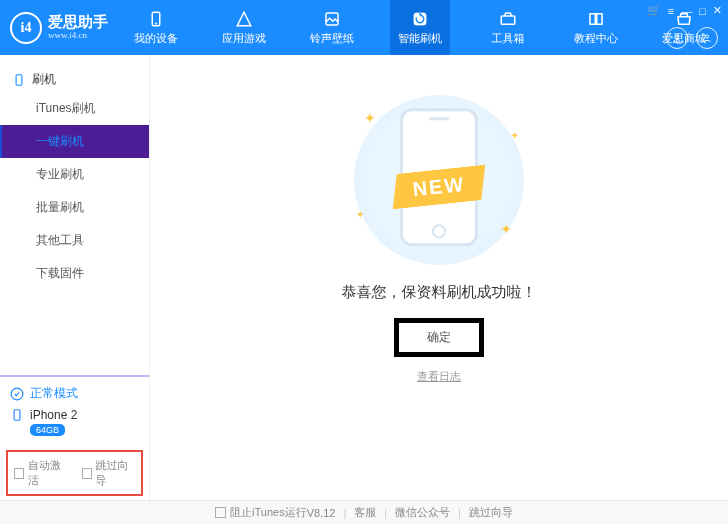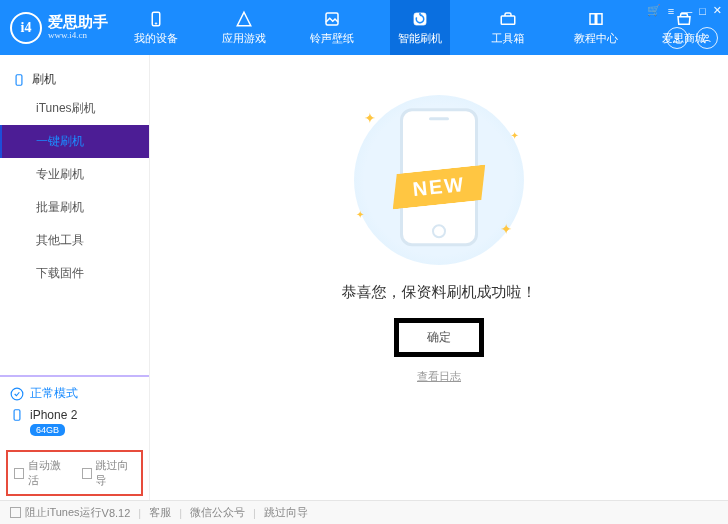--- a/index.html
+++ b/index.html
@@ -44,21 +44,21 @@
   .phone { position:absolute; left:50%; top:50%; transform:translate(-50%,-52%); width:78px; height:138px; background:#fff; border:3px solid #d7e6f2; border-radius:12px;}
   .phone::before{content:"";position:absolute;top:6px;left:50%;transform:translateX(-50%);width:20px;height:3px;border-radius:2px;background:#d7e6f2;}
   .phone::after{content:"";position:absolute;bottom:5px;left:50%;transform:translateX(-50%);width:10px;height:10px;border-radius:50%;border:2px solid #d7e6f2;}
   .ribbon { position:absolute; left:50%; top:54%; transform:translate(-50%,-50%) rotate(-6deg); background:#ffc642; color:#fff; font-weight:bold; font-size:20px; letter-spacing:2px; padding:6px 22px; clip-path:polygon(8% 0,100% 0,92% 100%,0 100%);}
   .ribbon::before,.ribbon::after{content:"";position:absolute;top:100%;width:0;height:0;border:6px solid transparent;}
   .sparkle{position:absolute;color:#ffc642;font-size:14px;}
   .s1{top:15px;left:20px;} .s2{top:35px;right:15px;font-size:10px;} .s3{bottom:45px;left:12px;font-size:10px;} .s4{bottom:28px;right:22px;}
   .msg { font-size:15px; color:#333; margin-bottom:16px;}
   .btn-ok { border:5px solid #000000; background:#fff; color:#555; padding:6px 28px; font-size:12px; cursor:pointer; margin-bottom:12px;}
   .log-link { font-size:11px; color:#999; text-decoration:underline; cursor:pointer;}
-  .statusbar { height:24px; background:#f8f8f8; border-top:1px solid #e5e5e5; display:flex; align-items:center; justify-content:flex-start; padding:0 10px; font-size:11px; color:#888;}
+  .statusbar { height:24px; background:#f8f8f8; border-top:1px solid #e5e5e5; display:flex; align-items:center; justify-content:center; padding:0 10px; font-size:11px; color:#888;}
   .status-left { display:flex; align-items:center; gap:5px;}
   .status-right { display:flex; align-items:center; gap:8px;}
   .sep{color:#ccc;}
 </style>
 </head>
 <body>
 
 <div class="titlebar">
   <div class="brand">
     <div class="brand-icon">i4</div>

